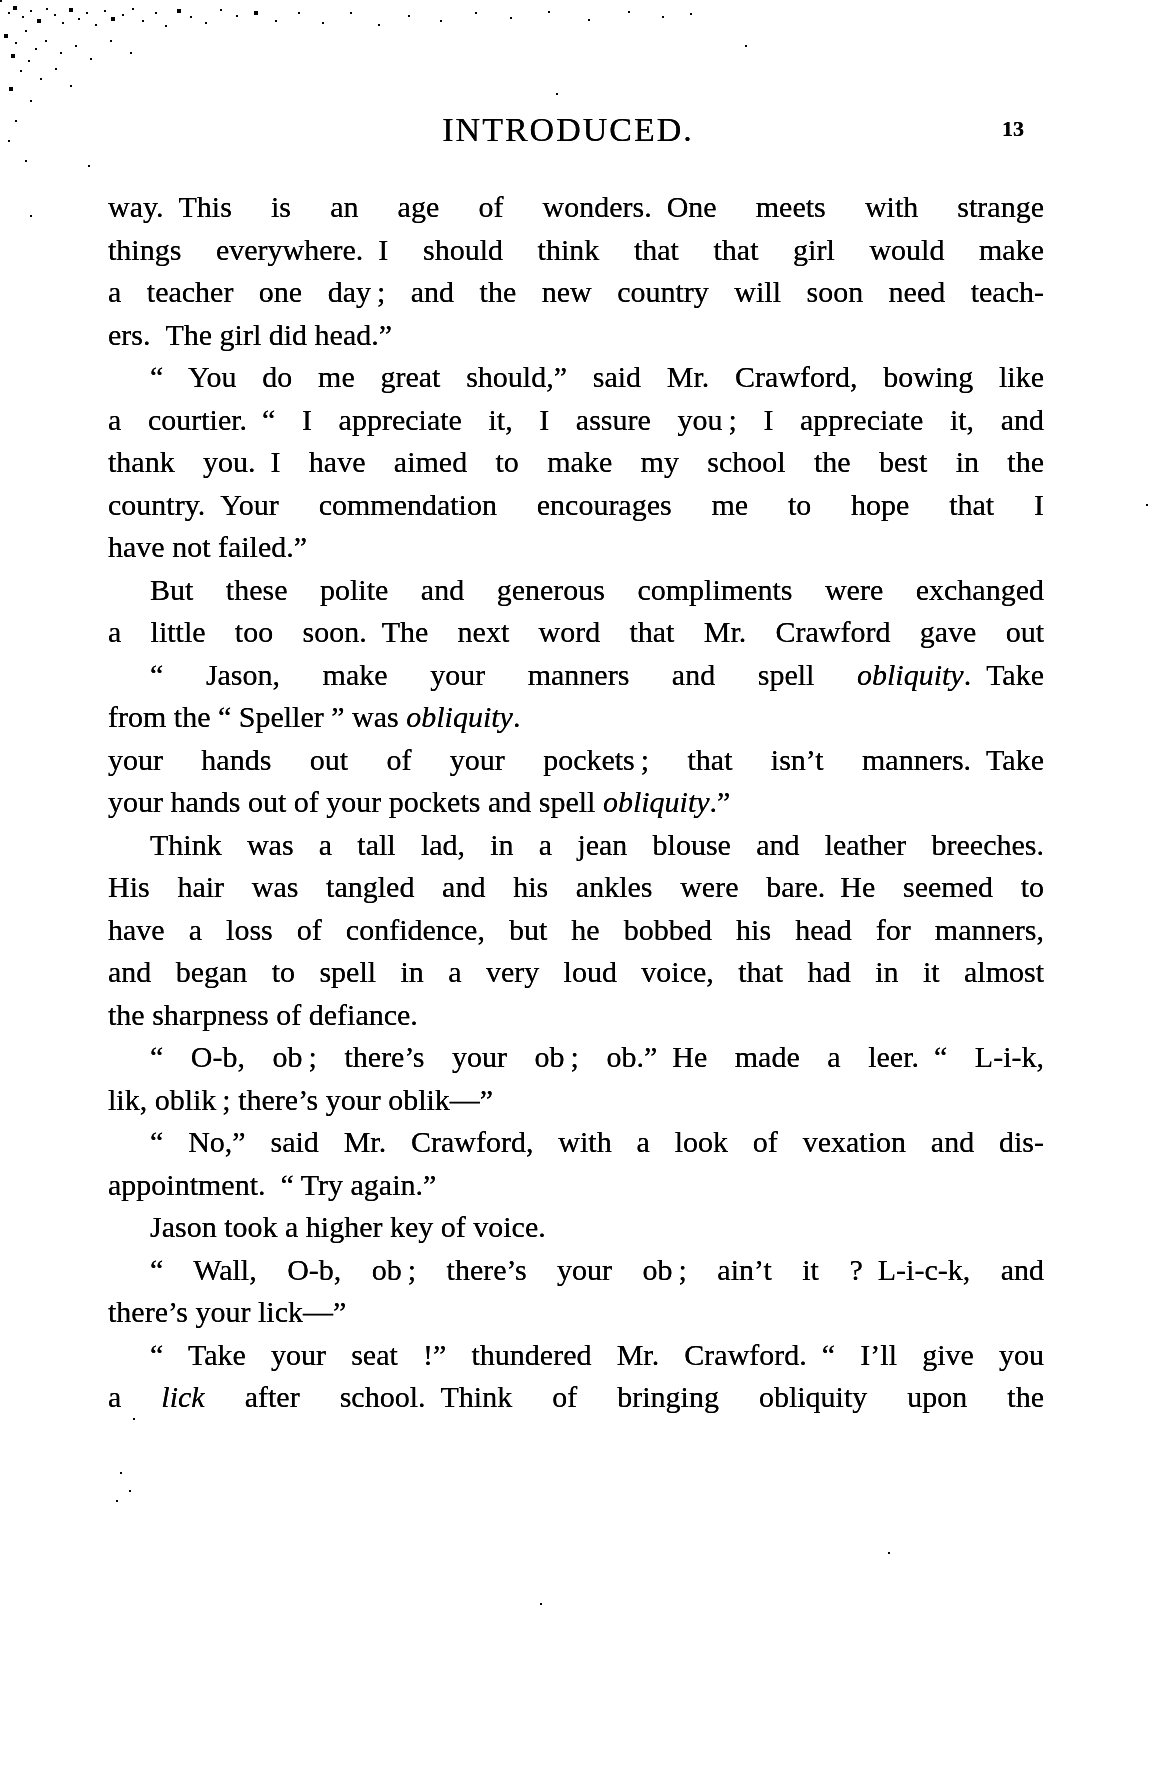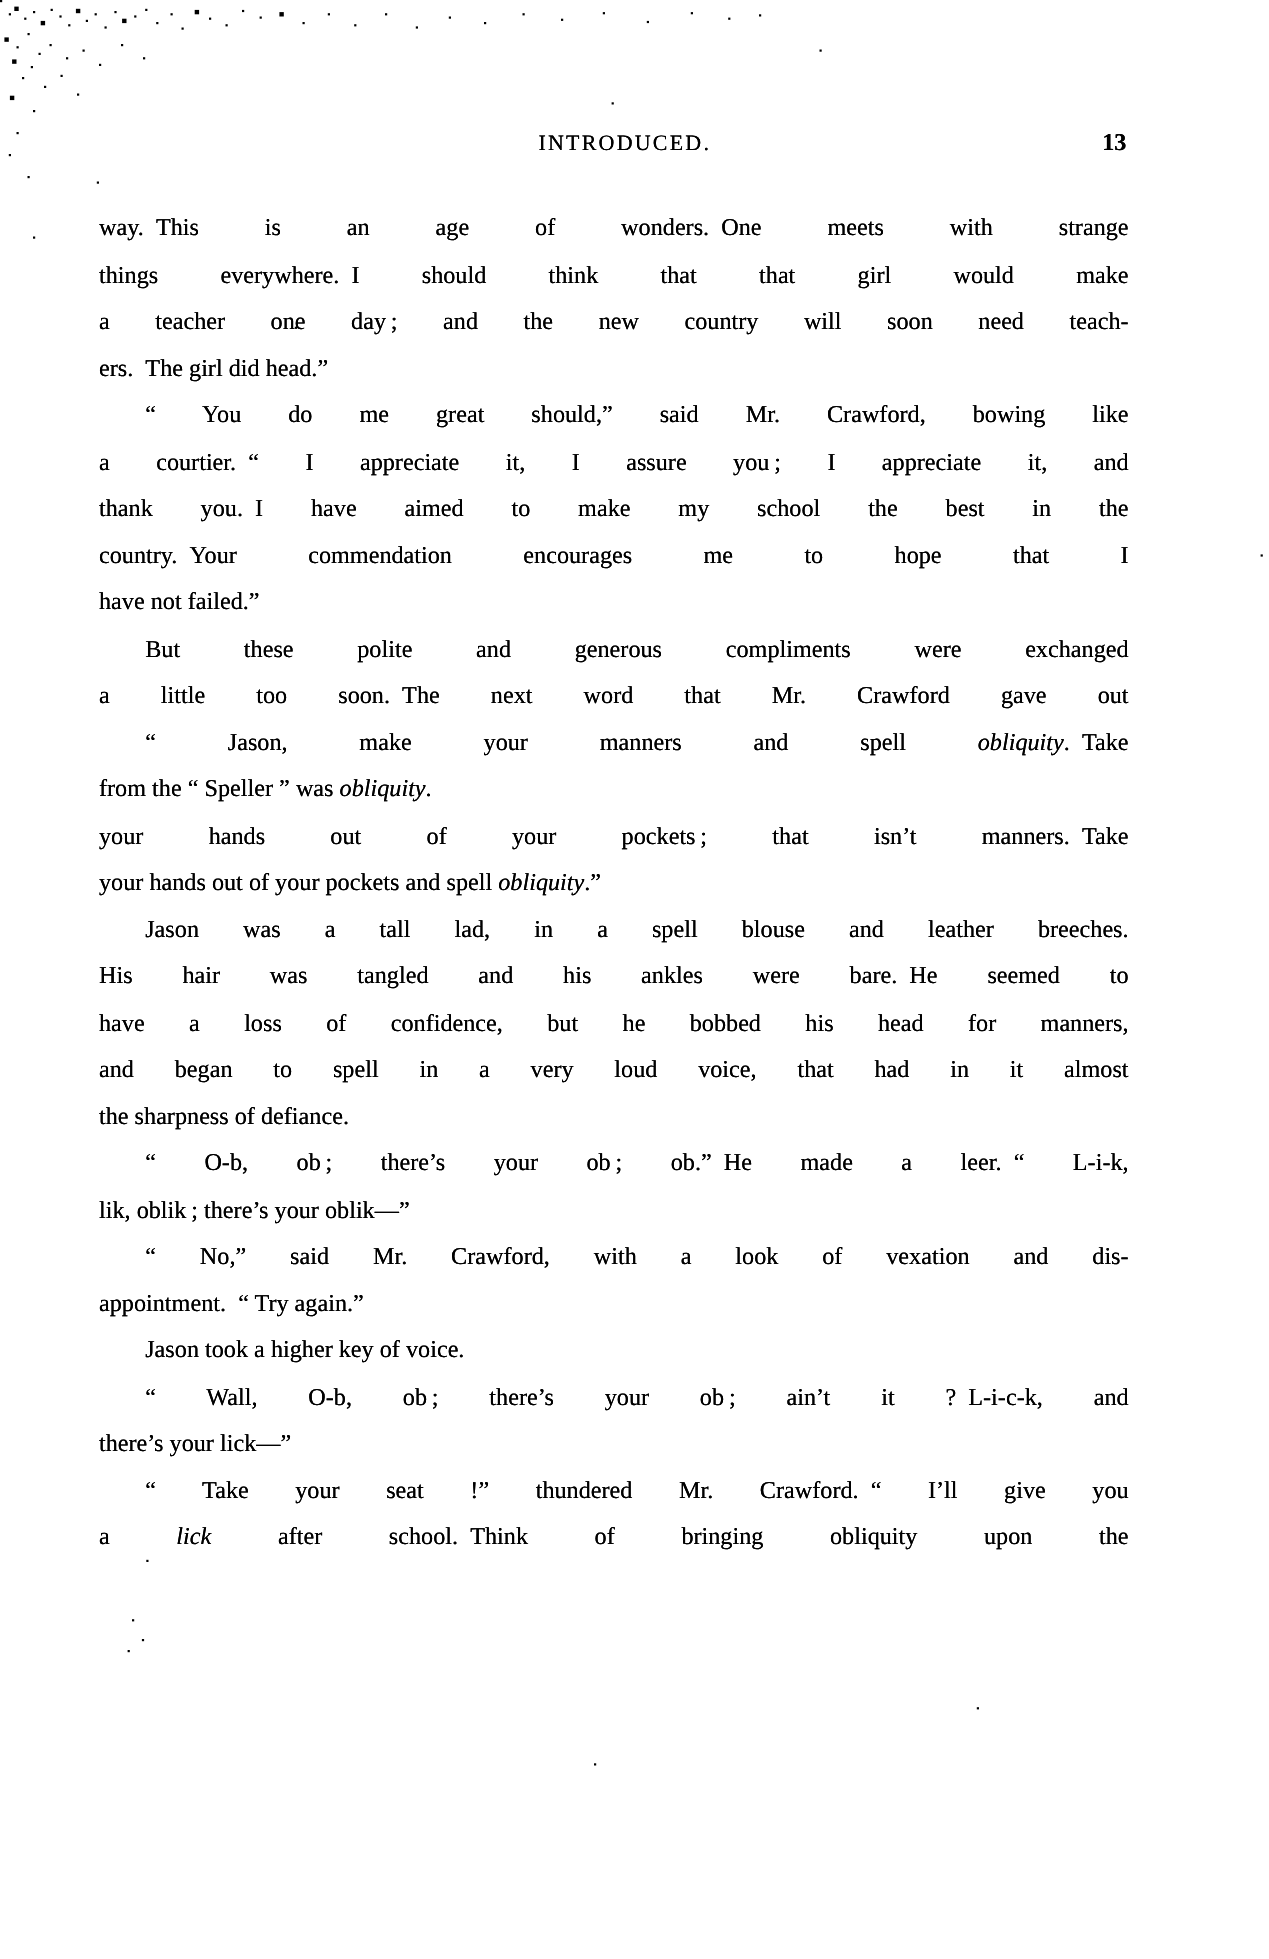--- a/index.html
+++ b/index.html
@@ -13,37 +13,37 @@
   }
   .page {
     position: absolute; inset: 0;
   }
   .page-header {
     position: absolute;
     left: 100px; top: 112px; width: 936px; height: 44px;
   }
   .running-title {
     text-align: center;
-    font-size: 20px;
+    font-size: 34px;
     letter-spacing: 2px;
     line-height: 36px;
     text-shadow: 0 0 0.6px #000;
   }
   .page-number {
     position: absolute;
     right: 12px; top: -1px;
     font-size: 22px;
     font-weight: 600;
     line-height: 36px;
     text-shadow: 0 0 0.6px #000;
   }
   .page-body {
     position: absolute;
-    left: 90px; top: 186px; width: 936px;
-    font-size: 22px;
+    left: 108px; top: 186px; width: 936px;
+    font-size: 30px;
     line-height: 42.5px;
     text-shadow: 0 0 0.55px #000;
   }
   .line { height: 42.5px; white-space: pre-wrap; }
   .line.indent { text-indent: 42px; }
   .line.justify { text-align: justify; text-align-last: justify; }
   .it { font-style: italic; }
 
   
   .noise {
@@ -93,21 +93,21 @@
       <div class="line justify"><span class="seg">a courtier. “ I appreciate it, I assure you ; I appreciate it, and</span></div>
       <div class="line justify"><span class="seg">thank you. I have aimed to make my school the best in the</span></div>
       <div class="line justify"><span class="seg">country. Your commendation encourages me to hope that I</span></div>
       <div class="line"><span class="seg">have not failed.”</span></div>
       <div class="line indent justify"><span class="seg">But these polite and generous compliments were exchanged</span></div>
       <div class="line justify"><span class="seg">a little too soon. The next word that Mr. Crawford gave out</span></div>
       <div class="line indent justify"><span class="seg">“ Jason, make your manners and spell </span><span class="seg it">obliquity</span><span class="seg">. Take</span></div>
       <div class="line"><span class="seg">from the “ Speller ” was </span><span class="seg it">obliquity</span><span class="seg">.</span></div>
       <div class="line justify"><span class="seg">your hands out of your pockets ; that isn’t manners. Take</span></div>
       <div class="line"><span class="seg">your hands out of your pockets and spell </span><span class="seg it">obliquity</span><span class="seg">.”</span></div>
-      <div class="line indent justify"><span class="seg">Jason was a tall lad, in a spell blouse and leather breeches.</span></div>
+      <div class="line indent justify"><span class="seg">Think was a tall lad, in a jean blouse and leather breeches.</span></div>
       <div class="line justify"><span class="seg">His hair was tangled and his ankles were bare. He seemed to</span></div>
       <div class="line justify"><span class="seg">have a loss of confidence, but he bobbed his head for manners,</span></div>
       <div class="line justify"><span class="seg">and began to spell in a very loud voice, that had in it almost</span></div>
       <div class="line"><span class="seg">the sharpness of defiance.</span></div>
       <div class="line indent justify"><span class="seg">“ O-b, ob ; there’s your ob ; ob.” He made a leer. “ L-i-k,</span></div>
       <div class="line"><span class="seg">lik, oblik ; there’s your oblik—”</span></div>
       <div class="line indent justify"><span class="seg">“ No,” said Mr. Crawford, with a look of vexation and dis-</span></div>
       <div class="line"><span class="seg">appointment. “ Try again.”</span></div>
       <div class="line indent"><span class="seg">Jason took a higher key of voice.</span></div>
       <div class="line indent justify"><span class="seg">“ Wall, O-b, ob ; there’s your ob ; ain’t it ? L-i-c-k, and</span></div>

